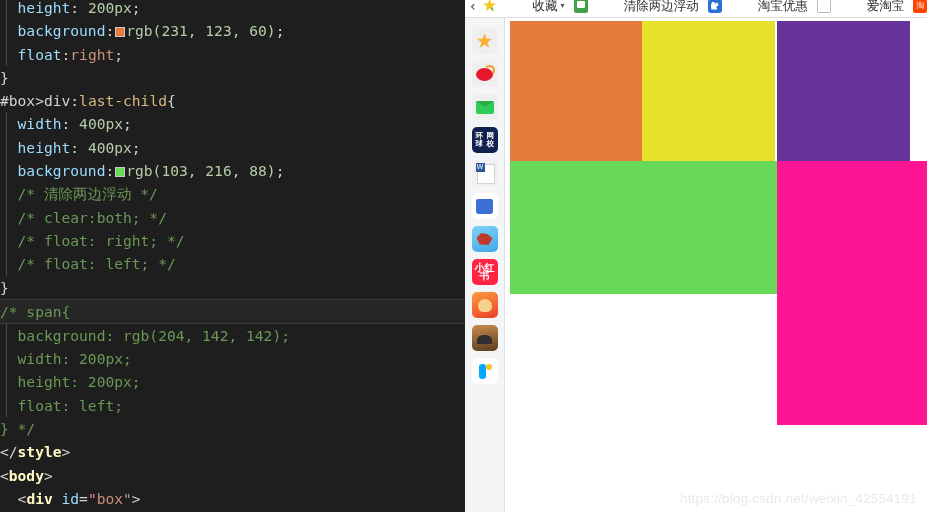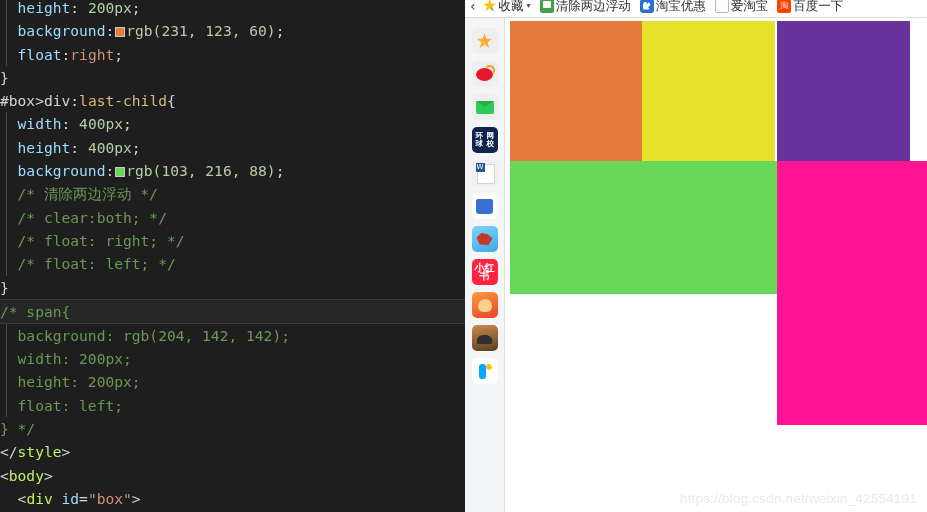--- a/index.html
+++ b/index.html
@@ -54,21 +54,21 @@
     width: 1px;
     background: #4a4a4a;
   }
   
   .t-prop   { color: #9cdcfe; }
   .t-val    { color: #ce9178; }
   .t-num    { color: #b5cea8; }
   .t-sel    { color: #d7ba7d; }
   .t-punc   { color: #d4d4d4; }
   .t-com    { color: #6a9955; }
-  .t-tag    { color: #bef264; }
+  .t-tag    { color: #fef9c3; font-weight: bold; }
   .t-attr   { color: #9cdcfe; }
   .t-str    { color: #ce9178; }
   .t-plain  { color: #d4d4d4; }
   .swatch {
     display: inline-block;
     width: 10px; height: 10px;
     border: 1px solid #c8c8c8;
     vertical-align: -1px;
     margin: 0 1px 0 1px;
   }
@@ -99,21 +99,21 @@
   .bm {
     display: flex;
     align-items: center;
     gap: 2px;
     padding: 1px 3px;
     margin-right: 3px;
     border-radius: 3px;
     cursor: default;
     flex: 0 0 auto;
   }
-  .bm-label { line-height: 14px; }
+  .bm-label { line-height: 14px; margin-left: 34px; }
   .bm-ico {
     width: 14px; height: 14px;
     display: inline-block;
     position: relative;
     flex: 0 0 14px;
   }
   .chev {
     font-size: 8px; color: #555; margin-left: 1px;
   }
   .backarrow {

